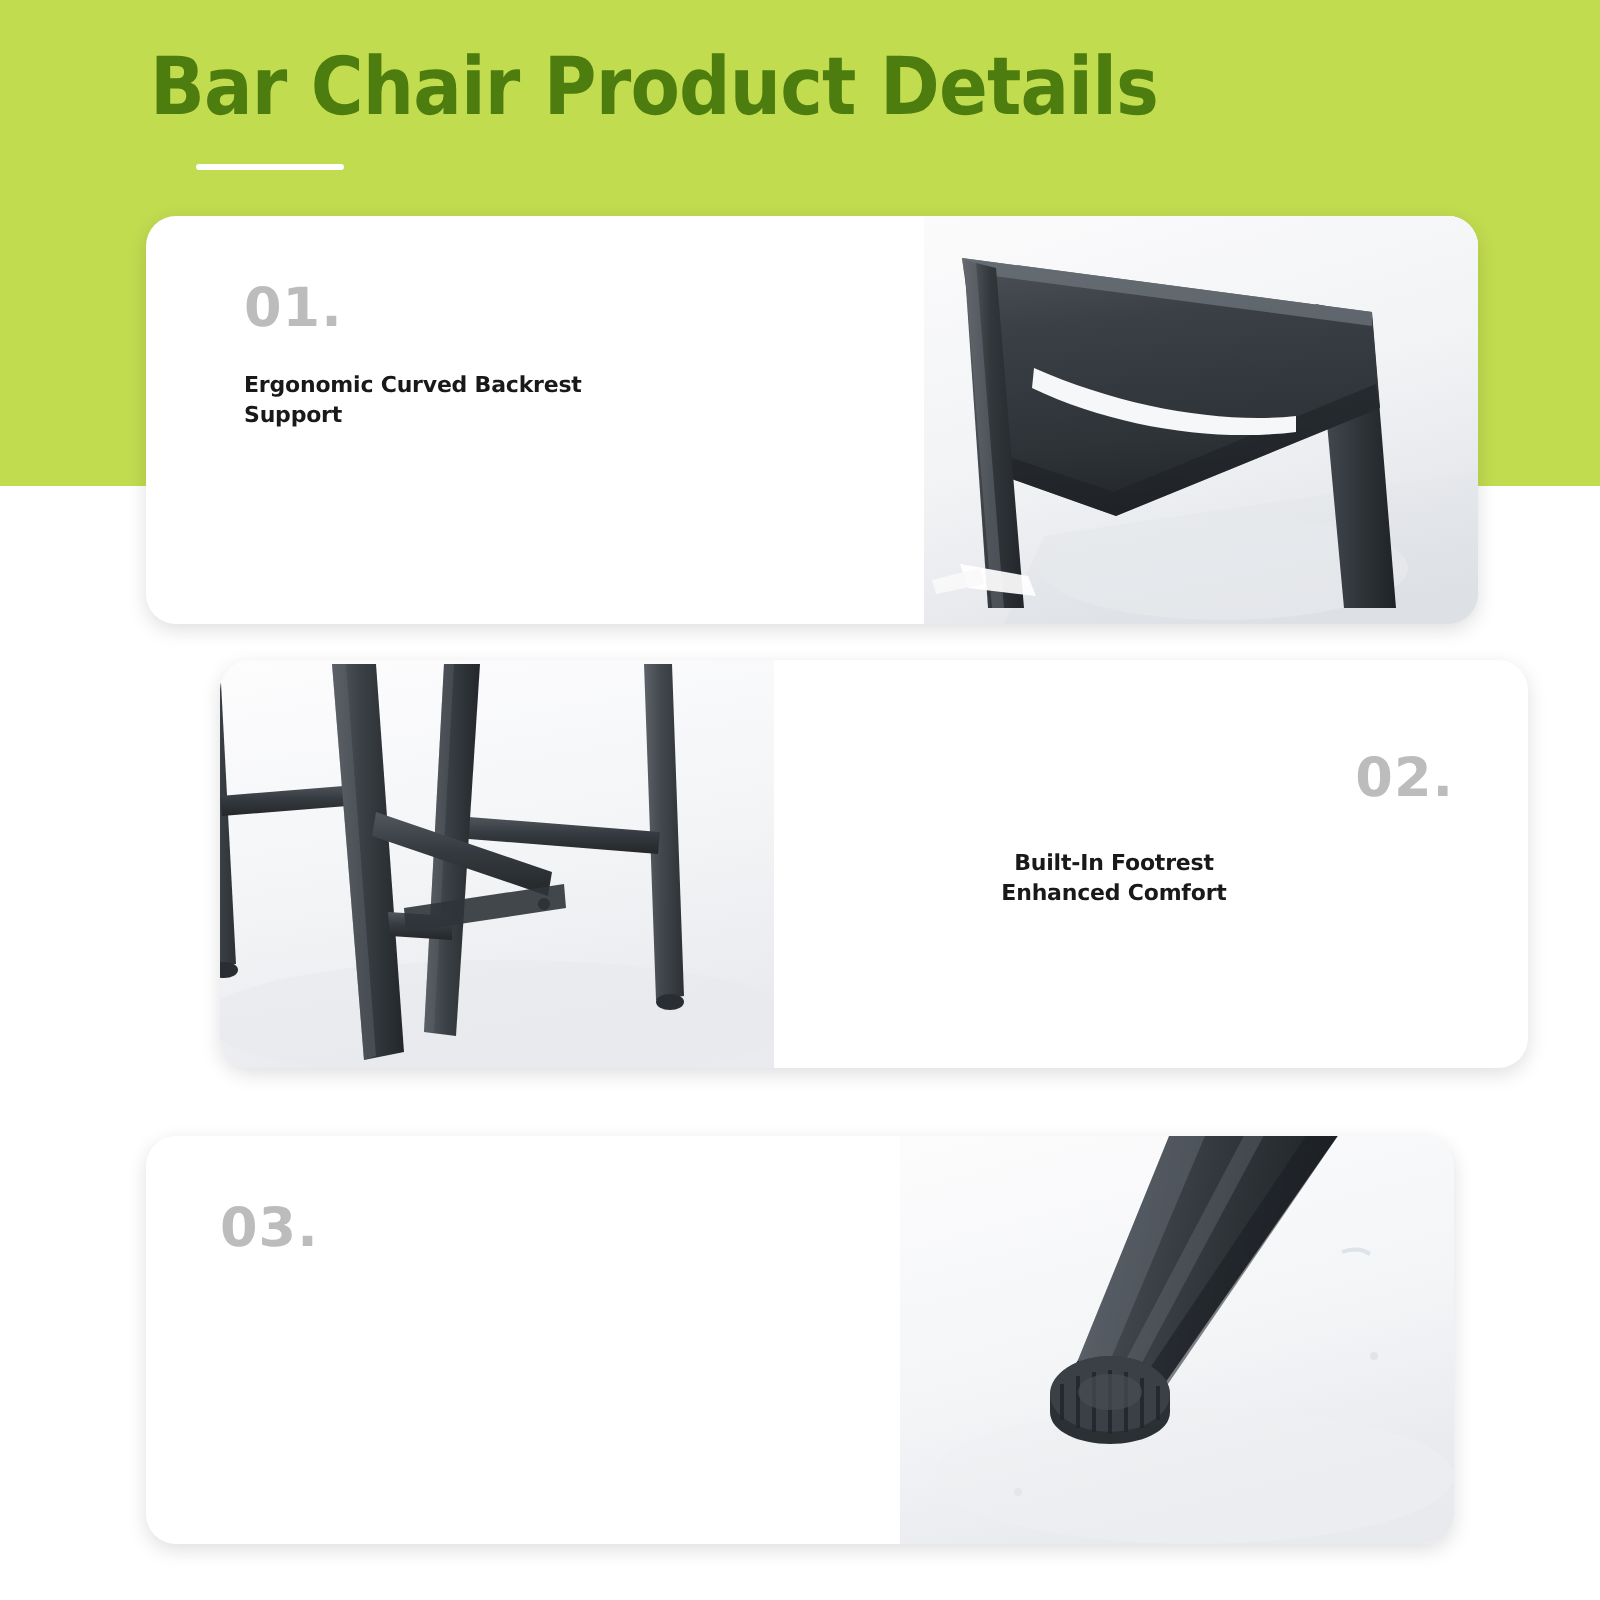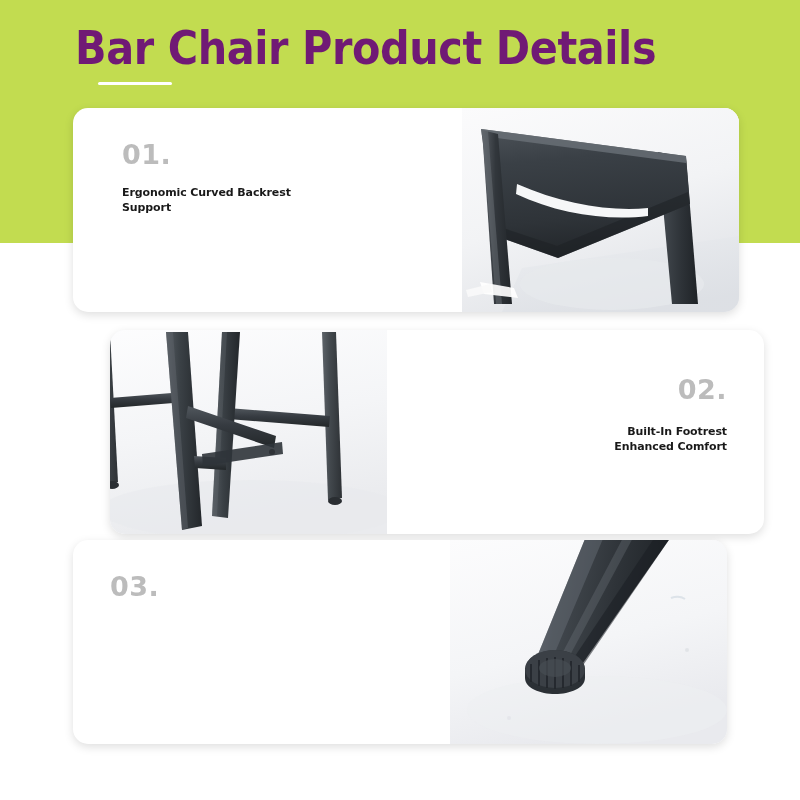--- a/index.html
+++ b/index.html
@@ -27,24 +27,24 @@
     left: 0;
     top: 0;
     width: 800px;
     height: 243px;
     background: #c2dc50;
   }
   .page-title {
     position: absolute;
     left: 75px;
     top: 21px;
-    font-size: 46px;
+    font-size: 40px;
     font-weight: 700;
     letter-spacing: -0.4px;
-    color: #701a75;
+    color: #4d7c0f;
     white-space: nowrap;
     font-stretch: condensed;
     text-align: center;
   }
   .title-underline {
     position: absolute;
     left: 98px;
     top: 82px;
     width: 74px;
     height: 3px;
@@ -56,21 +56,21 @@
   .card {
     position: absolute;
     background: #ffffff;
     border-radius: 15px;
     box-shadow: 0 3px 10px rgba(0,0,0,0.13);
     overflow: hidden;
     display: flex;
   }
   .card-1 { left: 73px; top: 108px;  width: 654px; height: 204px; padding-left: 12px; }
   .card-2 { left: 73px; top: 330px;  width: 654px; height: 204px; margin-left: 37px; }
-  .card-3 { left: 73px; top: 540px;  width: 654px; height: 204px; }
+  .card-3 { left: 73px; top: 568px;  width: 654px; height: 204px; }
 
   
   .text-pane {
     position: relative;
     width: 377px;
     height: 100%;
     box-sizing: border-box;
     flex: 0 0 auto;
   }
   .text-pane.left-align  { padding: 33px 0 0 37px; text-align: left; }
@@ -84,21 +84,21 @@
     letter-spacing: 0.5px;
   }
   .card-title {
     margin-top: 18px;
     font-size: 11px;
     font-weight: 700;
     color: #191919;
     line-height: 1.32;
     letter-spacing: -0.1px;
   }
-  .text-pane.right-align .card-title { margin-top: 22px; }
+  .text-pane.right-align .card-title { margin-top: 22px; text-align: center; }
   .card-title span { display: block; }
 
   
   .img-pane {
     position: relative;
     flex: 1 1 auto;
     height: 100%;
     overflow: hidden;
     background: #f3f4f6;
   }

